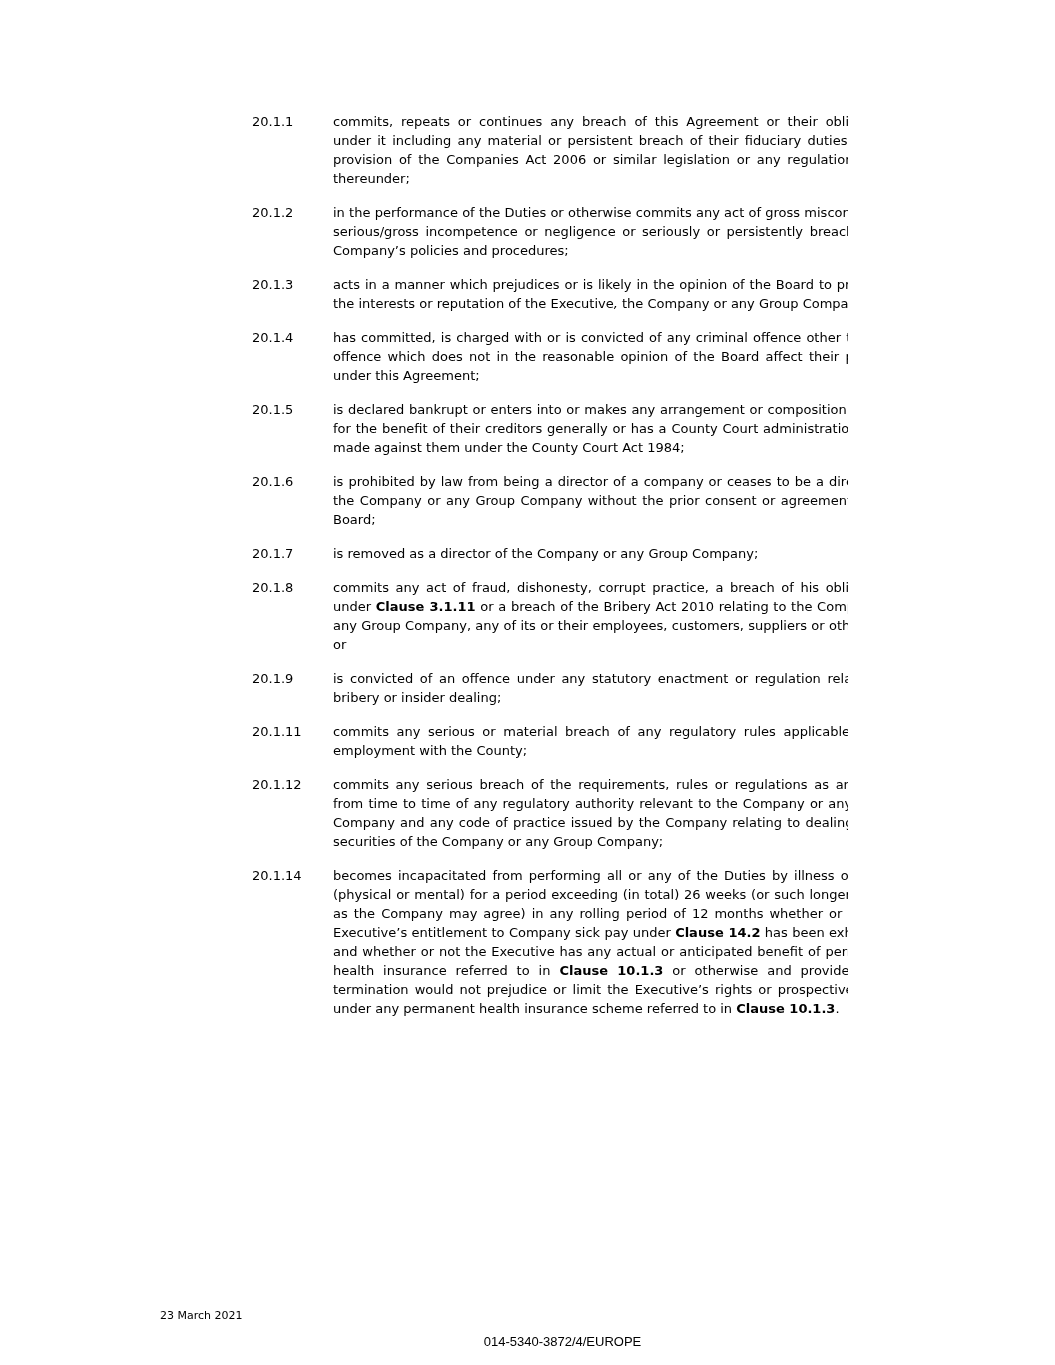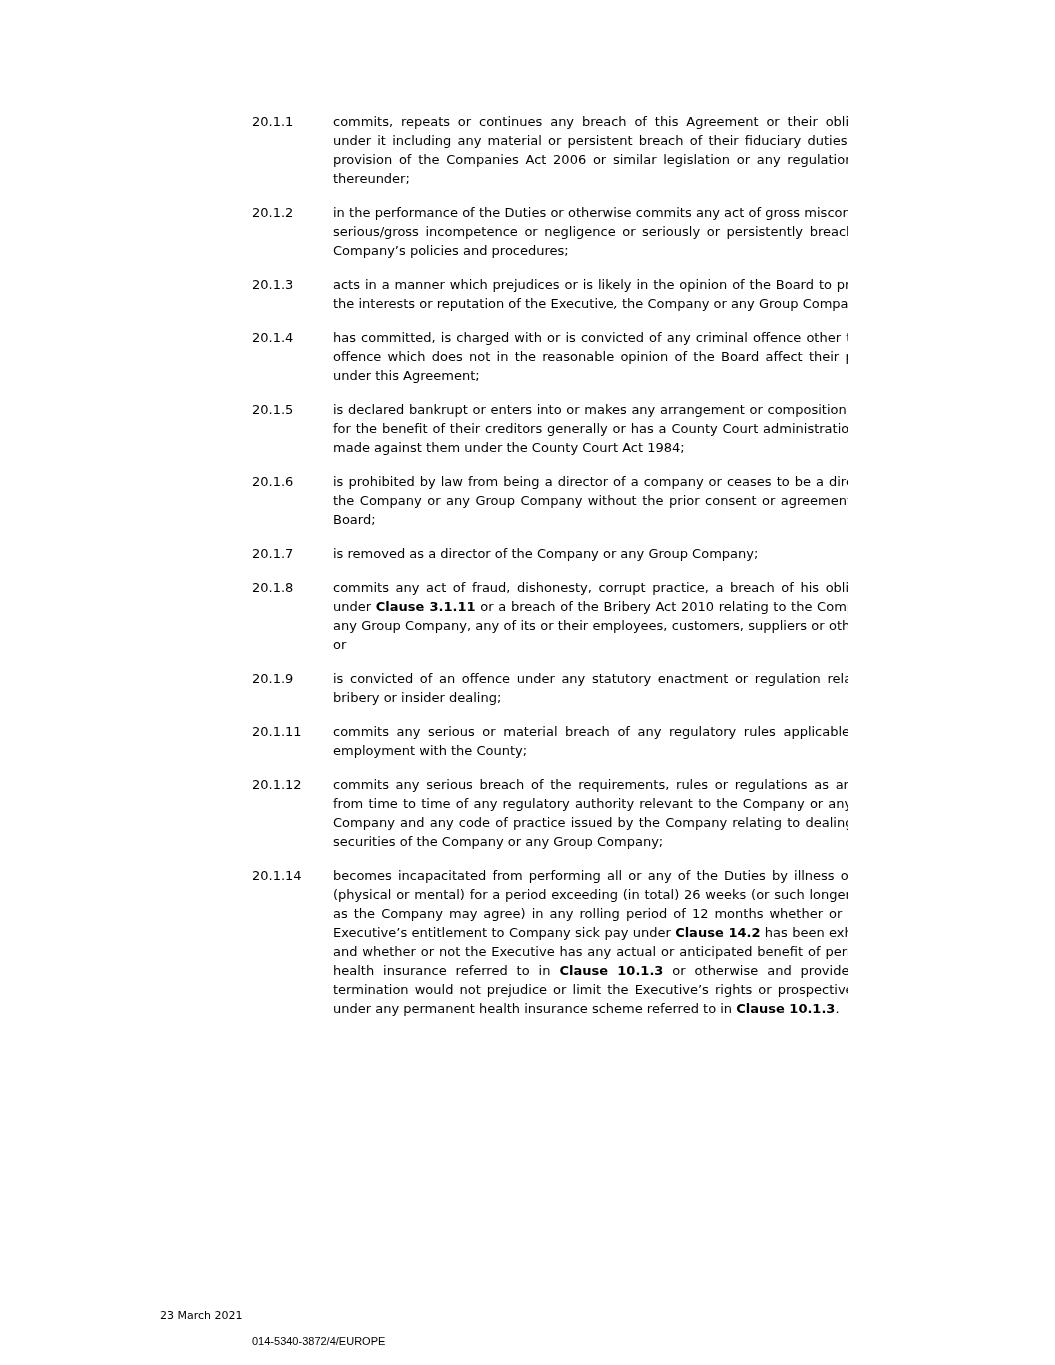--- a/index.html
+++ b/index.html
@@ -59,25 +59,25 @@
   .page-number {
     position: absolute;
     left: 875px;
     top: 1293px;
     font-size: 18px;
     line-height: 19px;
   }
 
   .doc-ref {
     position: absolute;
-    left: 252px;
+    left: 240px;
     top: 1334px;
     width: 645px;
-    text-align: left;
-    font-size: 11px;
+    text-align: center;
+    font-size: 13px;
     line-height: 15px;
     font-family: "Liberation Sans", sans-serif;
   }
 </style>
 </head>
 <body>
 
 <div class="page">
 
   <div class="clause-list" id="clause-list">

